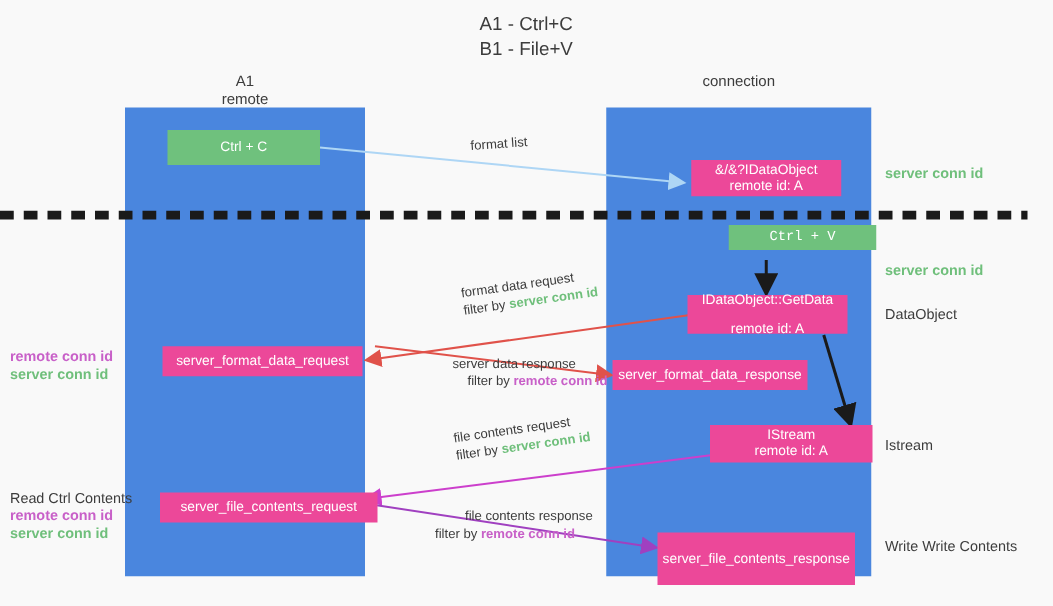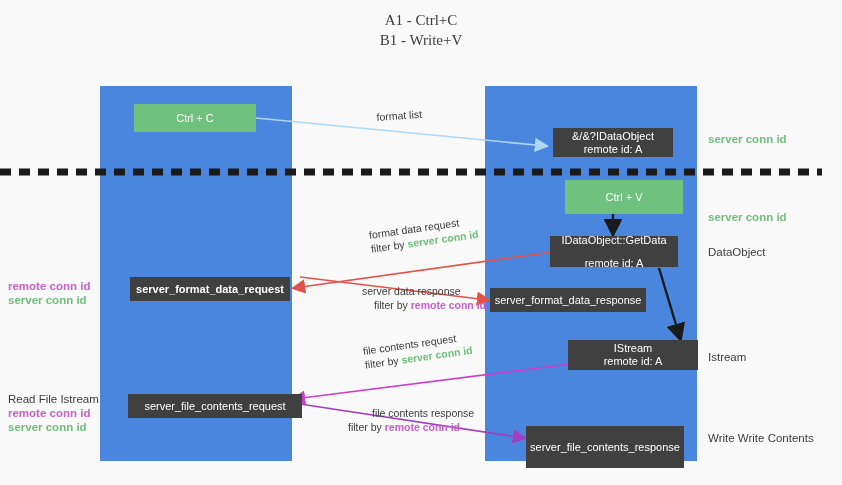--- a/index.html
+++ b/index.html
@@ -12,35 +12,35 @@
     position:relative;
   }
   #stage{position:absolute;inset:0;}
   svg.layer{position:absolute;left:0;top:0;width:842px;height:485px;overflow:visible;}
   #svg-bg{z-index:1;}
   #svg-arrows{z-index:3;pointer-events:none;}
   .html-layer{position:absolute;left:0;top:0;width:842px;height:485px;z-index:4;}
 
   .title{
     position:absolute;left:0;top:10px;width:842px;
-    text-align:center;font-size:15px;line-height:20px;color:#3c3c3c;font-family:Liberation Serif, serif;
+    text-align:center;font-size:15px;line-height:20px;color:#3c3c3c;
   }
   .col-head{
     position:absolute;text-align:center;font-size:12px;line-height:14px;color:#3c3c3c;
   }
   .col-head .big{display:block;}
   .col-head .sub{display:block;}
 
   .node{
     position:absolute;
     display:flex;flex-direction:column;align-items:center;justify-content:center;
     color:#ffffff;font-size:11px;line-height:13px;text-align:right;
     box-sizing:border-box;
   }
-  .node.orange{background:#404040;}
+  .node.orange{background:#ec4899;}
   .node.green{background:#6fc17d;}
   .node .l2{display:block;}
 
   .side-label{position:absolute;font-size:11.5px;line-height:14px;color:#3c3c3c;}
   .side-label.green{color:#6fbf7b;font-weight:bold;}
   .stack{position:absolute;font-size:11.5px;line-height:14px;}
   .stack .m{color:#c860c8;font-weight:bold;display:block;}
   .stack .g{color:#6fbf7b;font-weight:bold;display:block;}
   .stack .plain{color:#3c3c3c;display:block;font-weight:normal;}
 
@@ -94,45 +94,50 @@
 
     <line x1="570" y1="364" x2="294" y2="399" stroke="#cc3fcc" stroke-width="1.6" marker-end="url(#ah-magenta)"></line>
 
     <line x1="300" y1="404" x2="524" y2="438" stroke="#a040c0" stroke-width="1.6" marker-end="url(#ah-purple)"></line>
   </svg>
 
   <div class="html-layer">
 
     <div class="title">
       <div>A1 - Ctrl+C</div>
-      <div>B1 - Write+V</div>
+      <div>B1 - File+V</div>
     </div>
 
+    <div class="col-head" style="left:100px;top:58px;width:192px;">
+      <span class="big">A1</span>
+      <span class="sub">remote</span>
+    </div>
     <div class="col-head" style="left:485px;top:58px;width:212px;">
+      <span class="sub">connection</span>
     </div>
 
     <div class="node green" style="left:134px;top:104px;width:122px;height:28px;">
       <span>Ctrl + C</span>
     </div>
 
     <div class="node orange" style="left:553px;top:128px;width:120px;height:29px;">
       <span>&amp;/&amp;?IDataObject</span>
       <span class="l2">remote id: A</span>
     </div>
 
-    <div class="node green" style="left:565px;top:180px;width:118px;height:34px;">
+    <div class="node green" style="left:583px;top:180px;width:118px;height:20px;font-family:Liberation Mono, monospace;">
       <span>Ctrl + V</span>
     </div>
 
     <div class="node orange" style="left:550px;top:236px;width:128px;height:31px;gap:10px;">
       <span>IDataObject::GetData</span>
       <span class="l2">remote id: A</span>
     </div>
 
-    <div class="node orange" style="left:130px;top:277px;width:160px;height:24px;font-weight:bold;">
+    <div class="node orange" style="left:130px;top:277px;width:160px;height:24px;">
       <span>server_format_data_request</span>
     </div>
 
     <div class="node orange" style="left:490px;top:288px;width:156px;height:24px;">
       <span>server_format_data_response</span>
     </div>
 
     <div class="node orange" style="left:568px;top:340px;width:130px;height:30px;">
       <span>IStream</span>
       <span class="l2">remote id: A</span>
@@ -151,21 +156,21 @@
     <div class="side-label" style="left:708px;top:245px;">DataObject</div>
     <div class="side-label" style="left:708px;top:350px;">Istream</div>
     <div class="side-label" style="left:708px;top:431px;">Write Write Contents</div>
 
     <div class="stack" style="left:8px;top:279px;">
       <span class="m">remote conn id</span>
       <span class="g">server conn id</span>
     </div>
 
     <div class="stack" style="left:8px;top:392px;">
-      <span class="plain">Read File Istream</span>
+      <span class="plain">Read Ctrl Contents</span>
       <span class="m">remote conn id</span>
       <span class="g">server conn id</span>
     </div>
 
     <div class="edge-label" style="left:376px;top:110px;transform:rotate(-4deg);">
       <span class="row">format list</span>
     </div>
 
     <div class="edge-label" style="left:368px;top:228px;transform:rotate(-8deg);">
       <span class="row">format data request</span>

